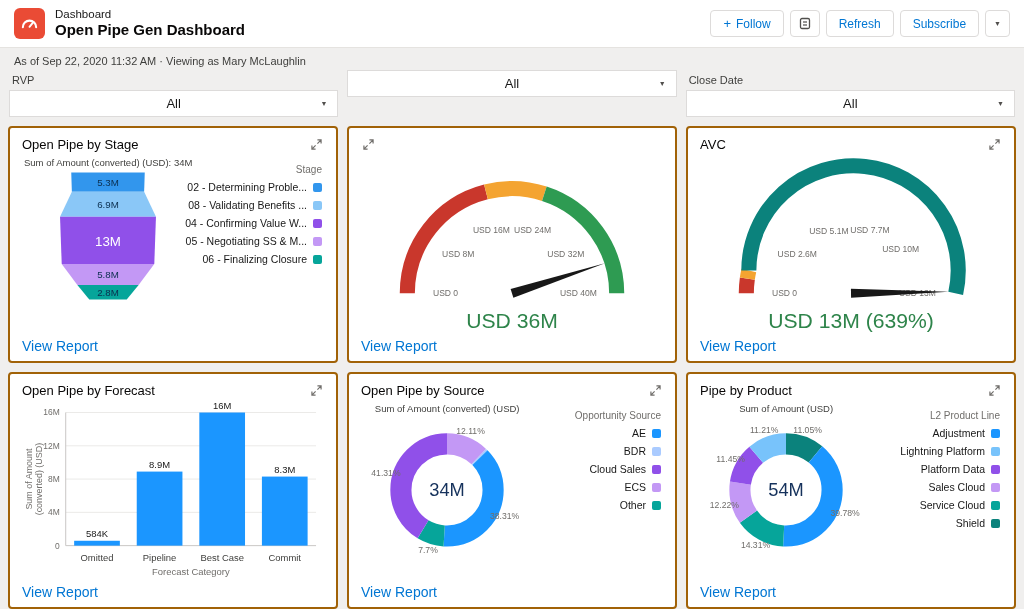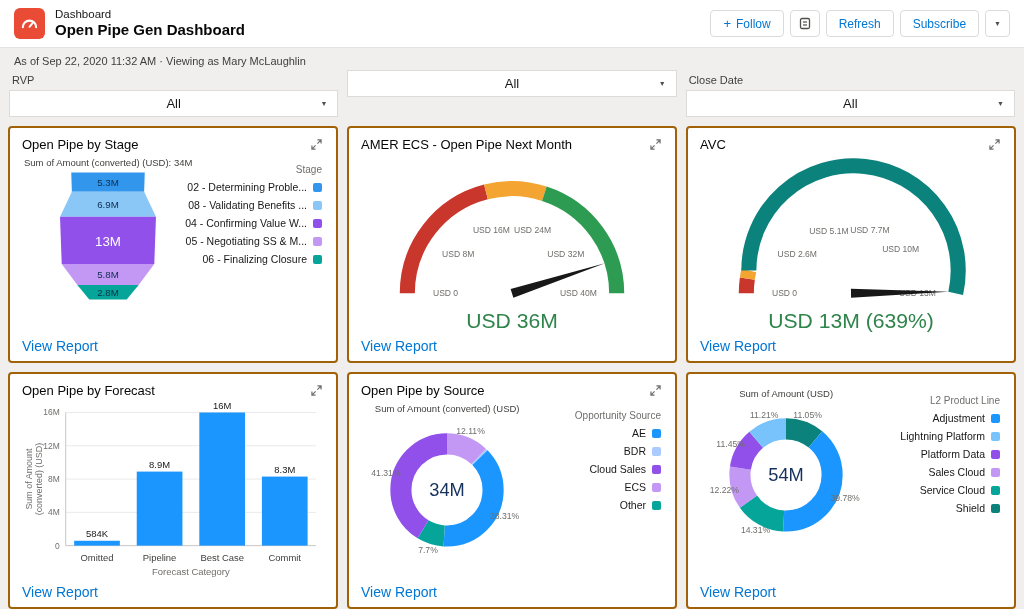--- a/index.html
+++ b/index.html
@@ -195,21 +195,20 @@
               <span>06 - Finalizing Closure</span>
               <span class="legend-swatch" style="background: rgb(6, 165, 154);"></span>
             </div>
           </div>
       </div>
       <a class="view-report">View Report</a>
     </section>
 
     <section class="card">
       <div class="card-head">
-        <h2>AMER ECS - Open Pipe Next Month</h2>
         <span class="expand">
           <svg width="11" height="11" viewBox="0 0 12 12">
               <path d="M7 1h4v4M11 1L7 5M5 11H1V7M1 11l4-4" stroke="#706e6b" fill="none" stroke-width="1.3"></path>
             </svg>
         </span>
       </div>
       <div class="card-body gauge-body">
         <svg class="gauge-svg" viewBox="0 0 300 178">
             <path d="M 46 138 A 104 104 0 0 1 124.1362517348551 37.26735124262237" fill="none" stroke="#C9372C" stroke-width="15"></path>
             <path d="M 124.1362517348551 37.26735124262237 A 104 104 0 0 1 182.13776741499453 39.090122305304035" fill="none" stroke="#F4A431" stroke-width="15"></path>
@@ -343,20 +342,28 @@
             <div class="legend-item">
               <span>Other</span>
               <span class="legend-swatch" style="background: rgb(6, 165, 154);"></span>
             </div>
           </div>
       </div>
       <a class="view-report">View Report</a>
     </section>
 
     <section class="card">
+      <div class="card-head">
+        <h2>Pipe by Product</h2>
+        <span class="expand">
+          <svg width="11" height="11" viewBox="0 0 12 12">
+              <path d="M7 1h4v4M11 1L7 5M5 11H1V7M1 11l4-4" stroke="#706e6b" fill="none" stroke-width="1.3"></path>
+            </svg>
+        </span>
+      </div>
       <div class="card-body">
         <div class="chart-col">
           <div class="chart-subtitle">Sum of Amount (USD)</div>
           <svg class="donut-svg" viewBox="0 0 206 152">
               <circle cx="103" cy="78" r="48" fill="none" stroke="#0B827C" stroke-width="22" pathLength="100" stroke-dasharray="11.05 100" stroke-dashoffset="0" transform="rotate(-90 103 78)"></circle>
               <text x="125.45421863028974" y="18.937063671599063" font-size="9" fill="#706e6b" text-anchor="middle">11.05%</text>
               <circle cx="103" cy="78" r="48" fill="none" stroke="#1B96FF" stroke-width="22" pathLength="100" stroke-dasharray="39.78 100" stroke-dashoffset="-11.05" transform="rotate(-90 103 78)"></circle>
               <text x="164.45640637697386" y="105.0647068386101" font-size="9" fill="#706e6b" text-anchor="middle">39.78%</text>
               <circle cx="103" cy="78" r="48" fill="none" stroke="#06A59A" stroke-width="22" pathLength="100" stroke-dasharray="14.31 100" stroke-dashoffset="-50.83" transform="rotate(-90 103 78)"></circle>
               <text x="71.25878099556965" y="138.866181972831" font-size="9" fill="#706e6b" text-anchor="middle">14.31%</text>

